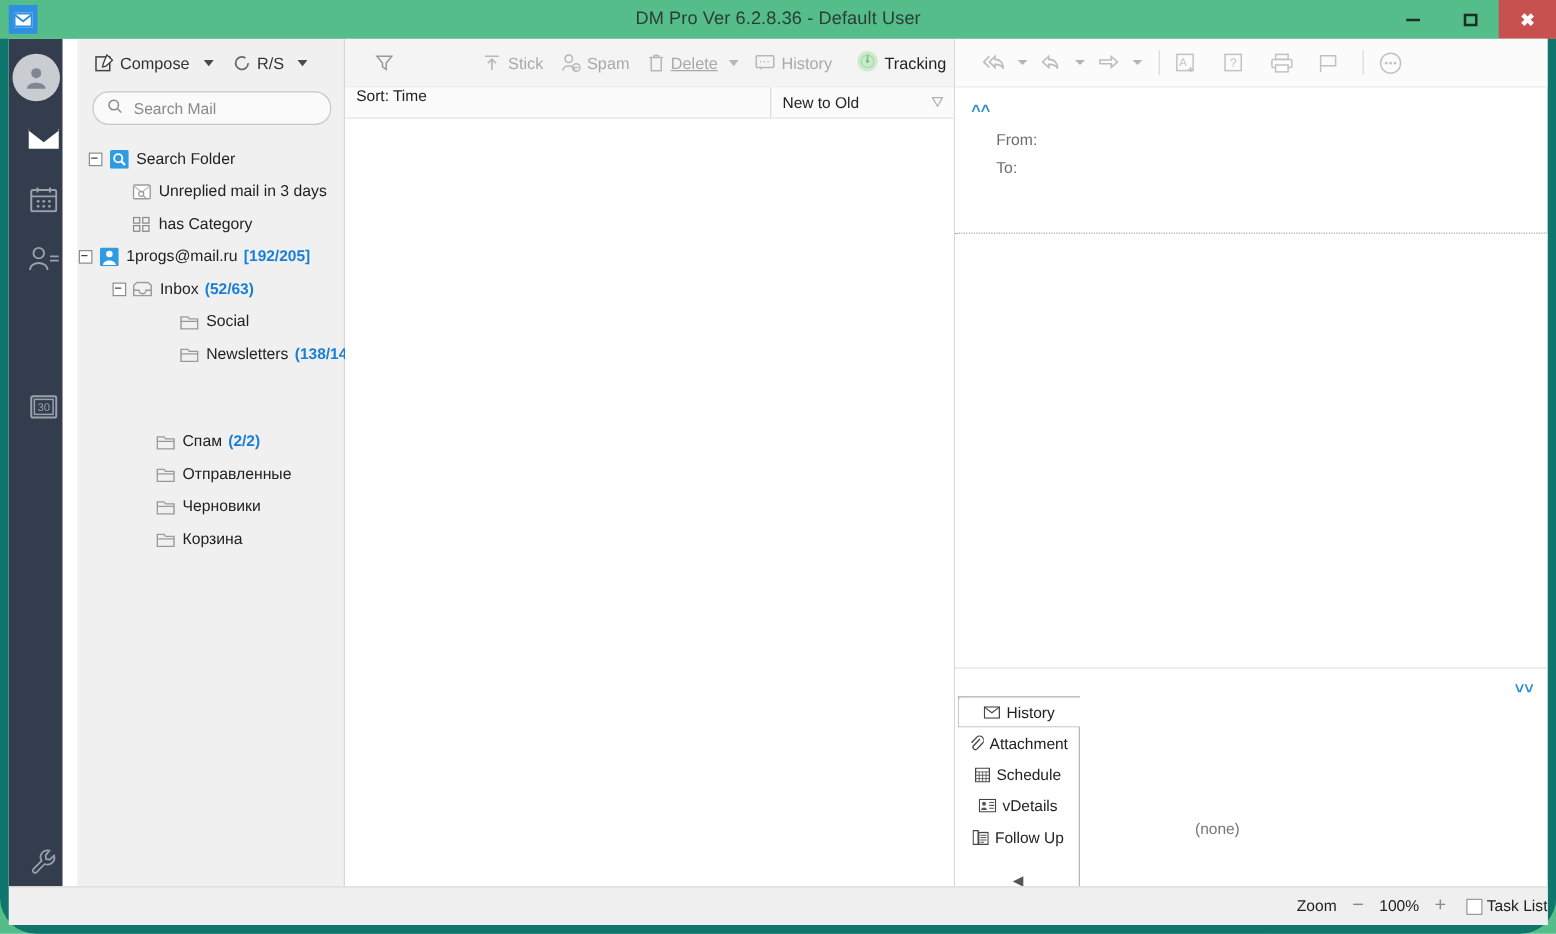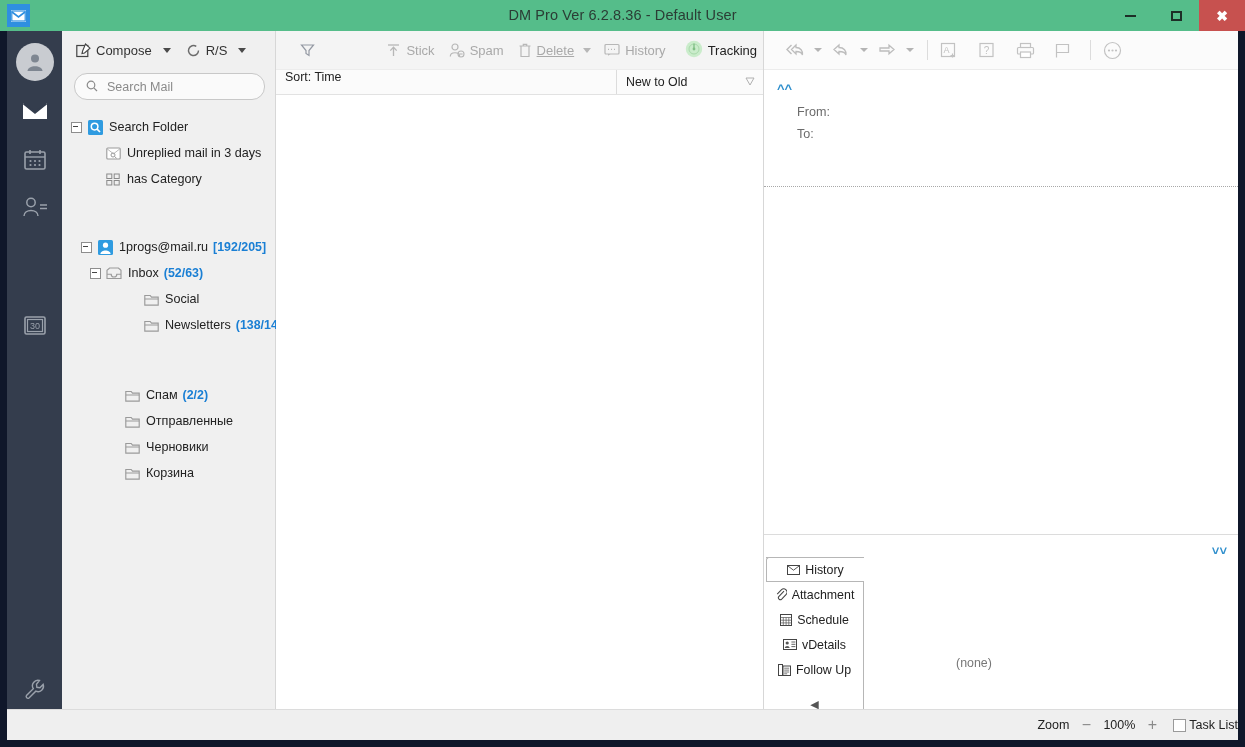--- a/index.html
+++ b/index.html
@@ -2,41 +2,41 @@
 <html><head>
 <meta charset="utf-8">
 <style>
   html,body{margin:0;padding:0;}
   body{
     width:1245px;height:747px;overflow:hidden;
     font-family:"Liberation Sans", sans-serif;
     background:#55bd8a;
     -webkit-font-smoothing:antialiased;
   }
-  .app{position:absolute;inset:0;background:#0f172a;}
+  .app{position:absolute;inset:0;background:#0f766e;border-radius:29px;}
 
   
   .titlebar{position:absolute;left:0;top:0;width:1245px;height:31px;background:#55bd8a;}
   .app-icon{position:absolute;left:7px;top:4px;width:23px;height:23px;background:#2f8fe0;
             display:flex;align-items:center;justify-content:center;}
   .app-icon svg{display:block;}
   .title-text{position:absolute;left:0;top:0;width:1245px;height:31px;line-height:31px;
               text-align:center;font-size:14.5px;color:#2b3d35;letter-spacing:.1px;}
   .wbtns{position:absolute;right:0;top:0;height:31px;display:flex;}
   .wbtn{width:46px;height:31px;display:flex;align-items:center;justify-content:center;cursor:default;}
   .wbtn.close{background:#c7514f;}
   .wbtn .mn{width:11px;height:2px;background:#1d2e27;display:block;}
   .wbtn .mx{width:11px;height:10px;border:2px solid #1d2e27;display:block;box-sizing:border-box;}
   .wbtn .cl{color:#fff;font-size:14px;line-height:14px;font-weight:bold;}
 
   
   .frame{position:absolute;left:7px;top:31px;width:1231px;height:709px;background:#ffffff;overflow:hidden;}
 
   
-  .rail{position:absolute;left:0;top:0;width:55px;height:709px;background:#343d4d;}
+  .rail{position:absolute;left:0;top:0;width:43px;height:709px;background:#343d4d;}
   .rail-item{width:55px;height:48px;display:flex;align-items:center;justify-content:center;cursor:default;}
   .avatar{width:38px;height:38px;border-radius:50%;background:#c9ccd1;
           display:flex;align-items:center;justify-content:center;margin:12px auto 6px auto;}
 
   
   .folders{position:absolute;left:55px;top:0;width:213px;height:722px;background:#f0f0f0;
            border-right:1px solid #d7d7d7;}
   .ftoolbar{height:38px;display:flex;align-items:center;padding-left:10px;gap:4px;}
   .tbtn{display:flex;align-items:center;gap:5px;font-size:13px;color:#333;padding:3px 4px;cursor:default;}
   .caret{width:0;height:0;border-left:4.5px solid transparent;border-right:4.5px solid transparent;
@@ -248,21 +248,21 @@
             <span class="ico">
               <svg width="14" height="13" viewBox="0 0 14 13">
                 <rect x="0.8" y="1" width="5" height="4.5" stroke="#8a8a8a" stroke-width="1" fill="none"></rect>
                 <rect x="8.2" y="1" width="5" height="4.5" stroke="#8a8a8a" stroke-width="1" fill="none"></rect>
                 <rect x="0.8" y="7.5" width="5" height="4.5" stroke="#8a8a8a" stroke-width="1" fill="none"></rect>
                 <rect x="8.2" y="7.5" width="5" height="4.5" stroke="#8a8a8a" stroke-width="1" fill="none"></rect>
               </svg>
             </span>
             <span>has Category</span>
           </div>
-          <div class="trow" style="padding-left: 19px; margin-top: 42px;">
+          <div class="trow" style="padding-left: 1px;">
             <span class="exp"></span>
             <span class="ico">
               <svg width="15" height="15" viewBox="0 0 15 15">
                 <rect width="15" height="15" rx="1.5" fill="#2f9be0"></rect>
                 <circle cx="7.5" cy="5.2" r="2.6" fill="#fff"></circle>
                 <path d="M2.4 14 C2.4 9.2 12.6 9.2 12.6 14 Z" fill="#fff"></path>
               </svg>
             </span>
             <span>1progs@mail.ru</span>
             <span class="cnt">[192/205]</span>

